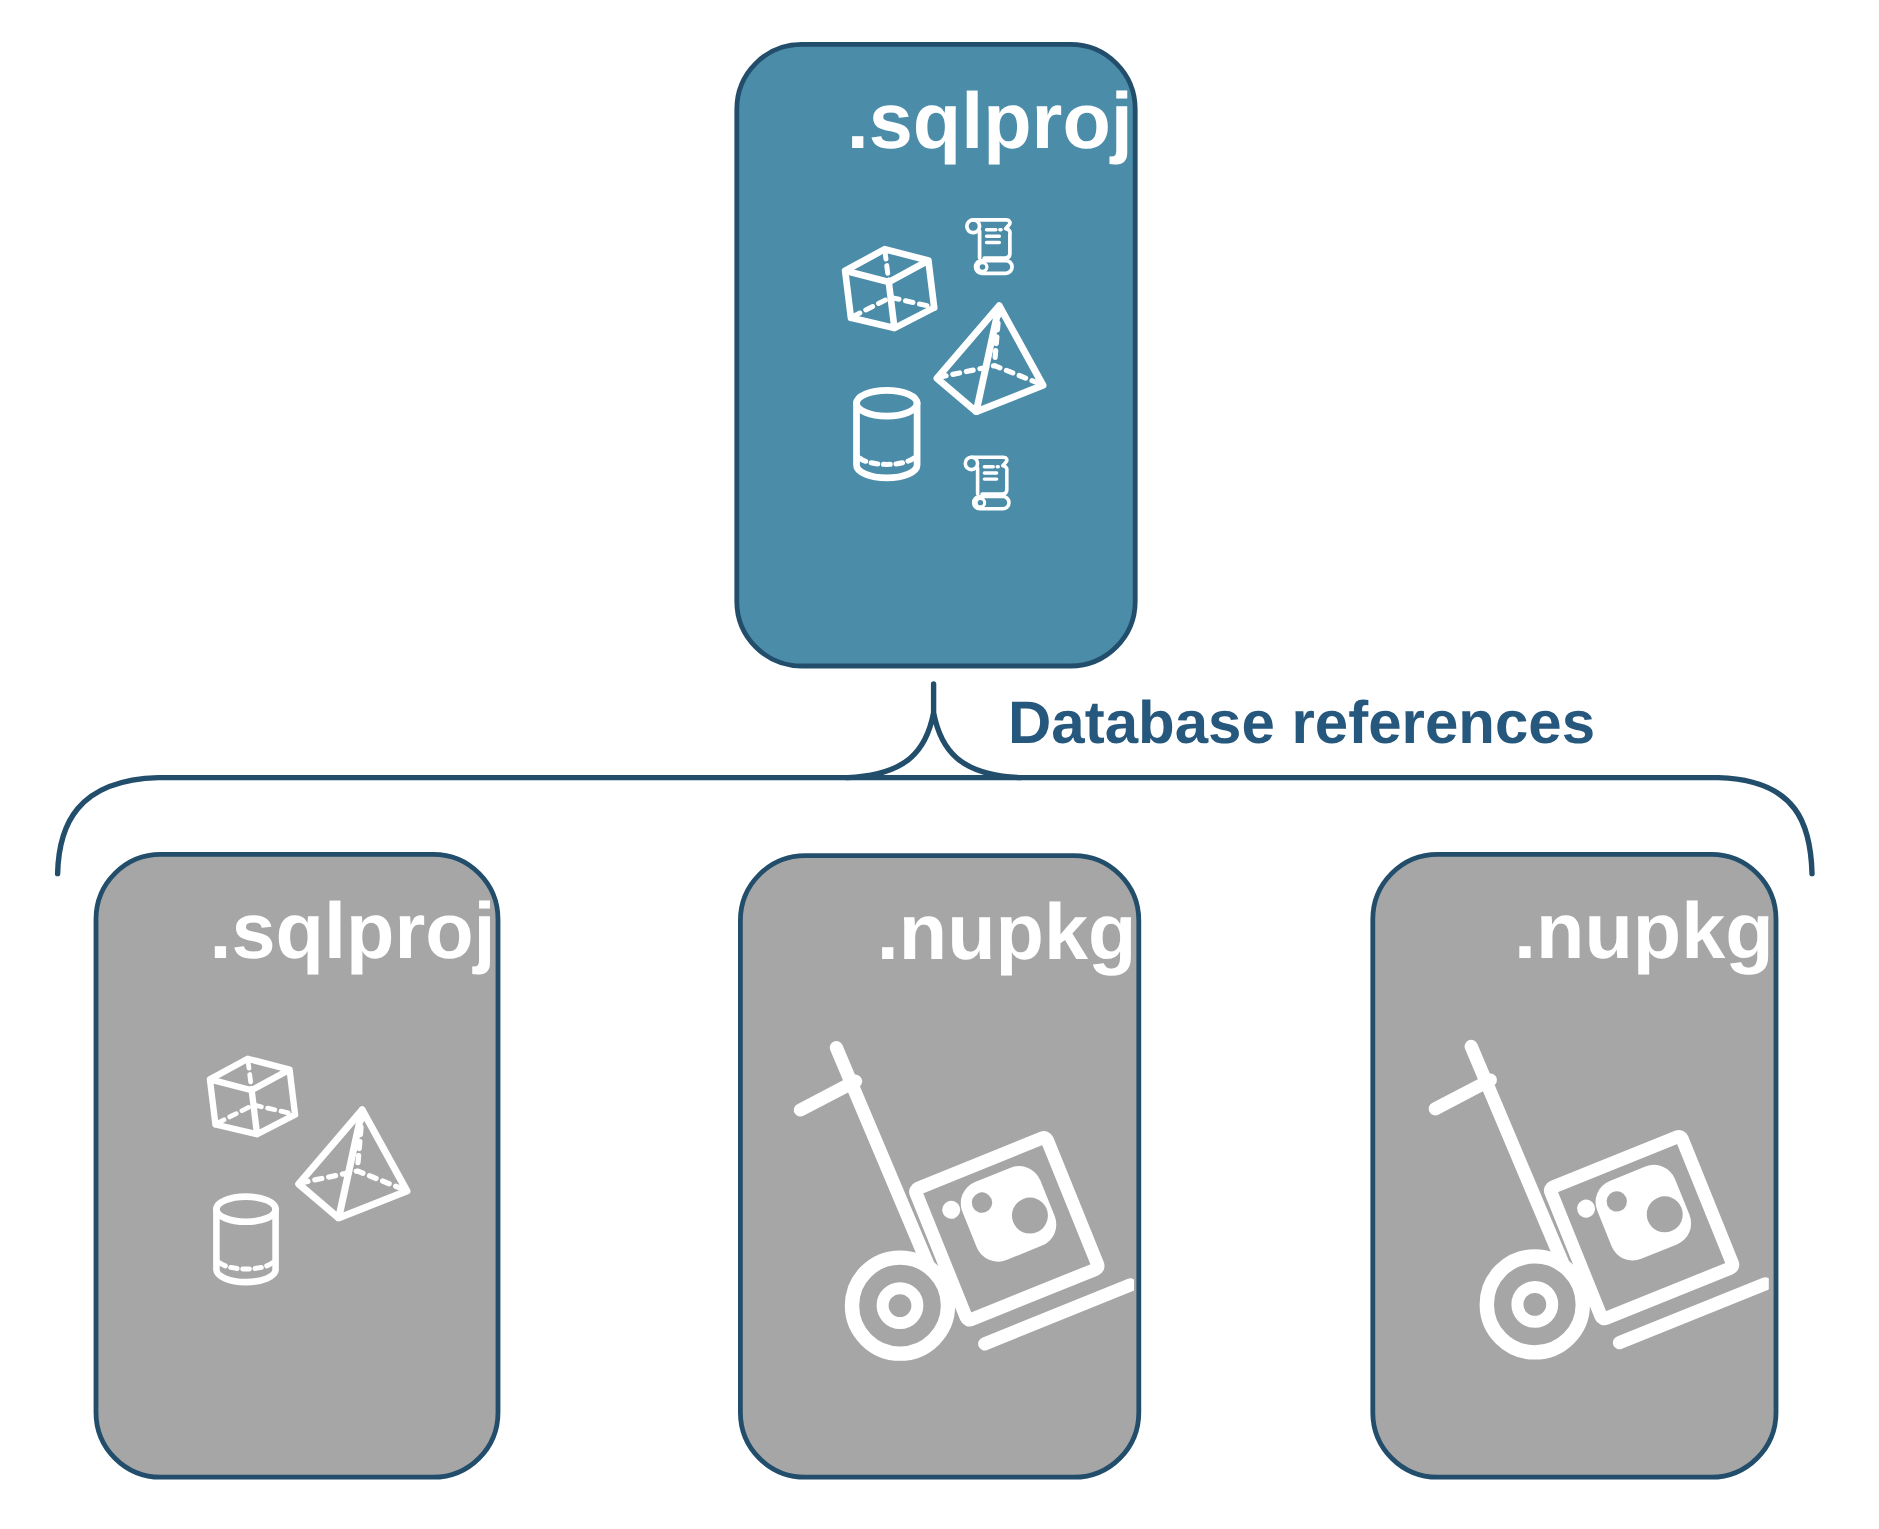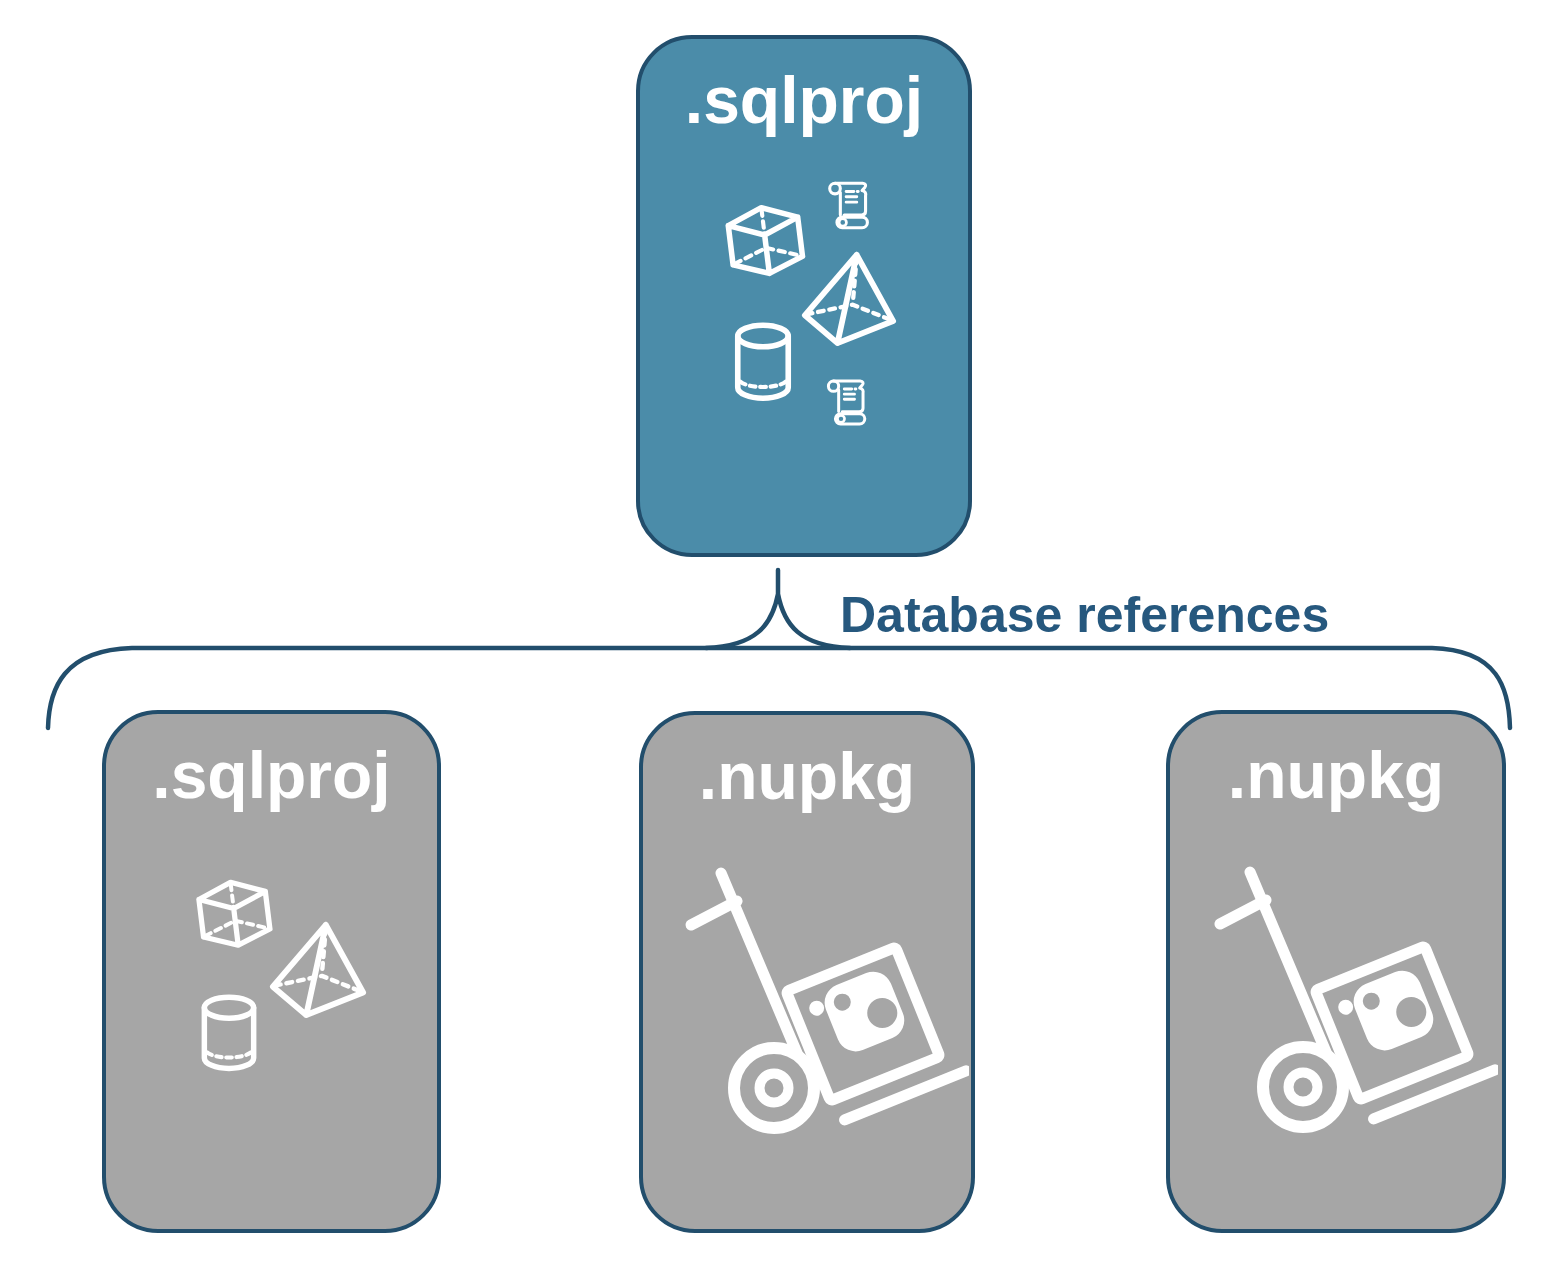--- a/index.html
+++ b/index.html
@@ -18,43 +18,42 @@
     background:var(--background);
     overflow:hidden;
   }
   .box{
     position:absolute;
     border:4px solid var(--line);
     border-radius:56px;
     box-sizing:border-box;
     display:flex;
     flex-direction:column;
-    align-items:center;
-    margin-left:24px;
+    align-items:flex-end;
   }
   .box.root{background:var(--root_fill);}
   .box.child{background:var(--child_fill);}
   .box-title{
     color:#ffffff;
     font-weight:700;
     font-size:66px;
     line-height:1;
     margin-top:28px;
     letter-spacing:0px;
     white-space:nowrap;
   }
   .icon{position:absolute;}
   svg{display:block;overflow:visible;}
   .connector-svg{
     position:absolute;left:0;top:0;width:1566px;height:1274px;
     pointer-events:none;
   }
   .connector-label{
     position:absolute;
-    left:840px;top:590px;
+    left:840px;top:577px;
     font-size:50px;
     font-weight:700;
     color:var(--label_text);
     white-space:nowrap;
     line-height:1;
   }
 </style>
 </head>
 <body>
 

